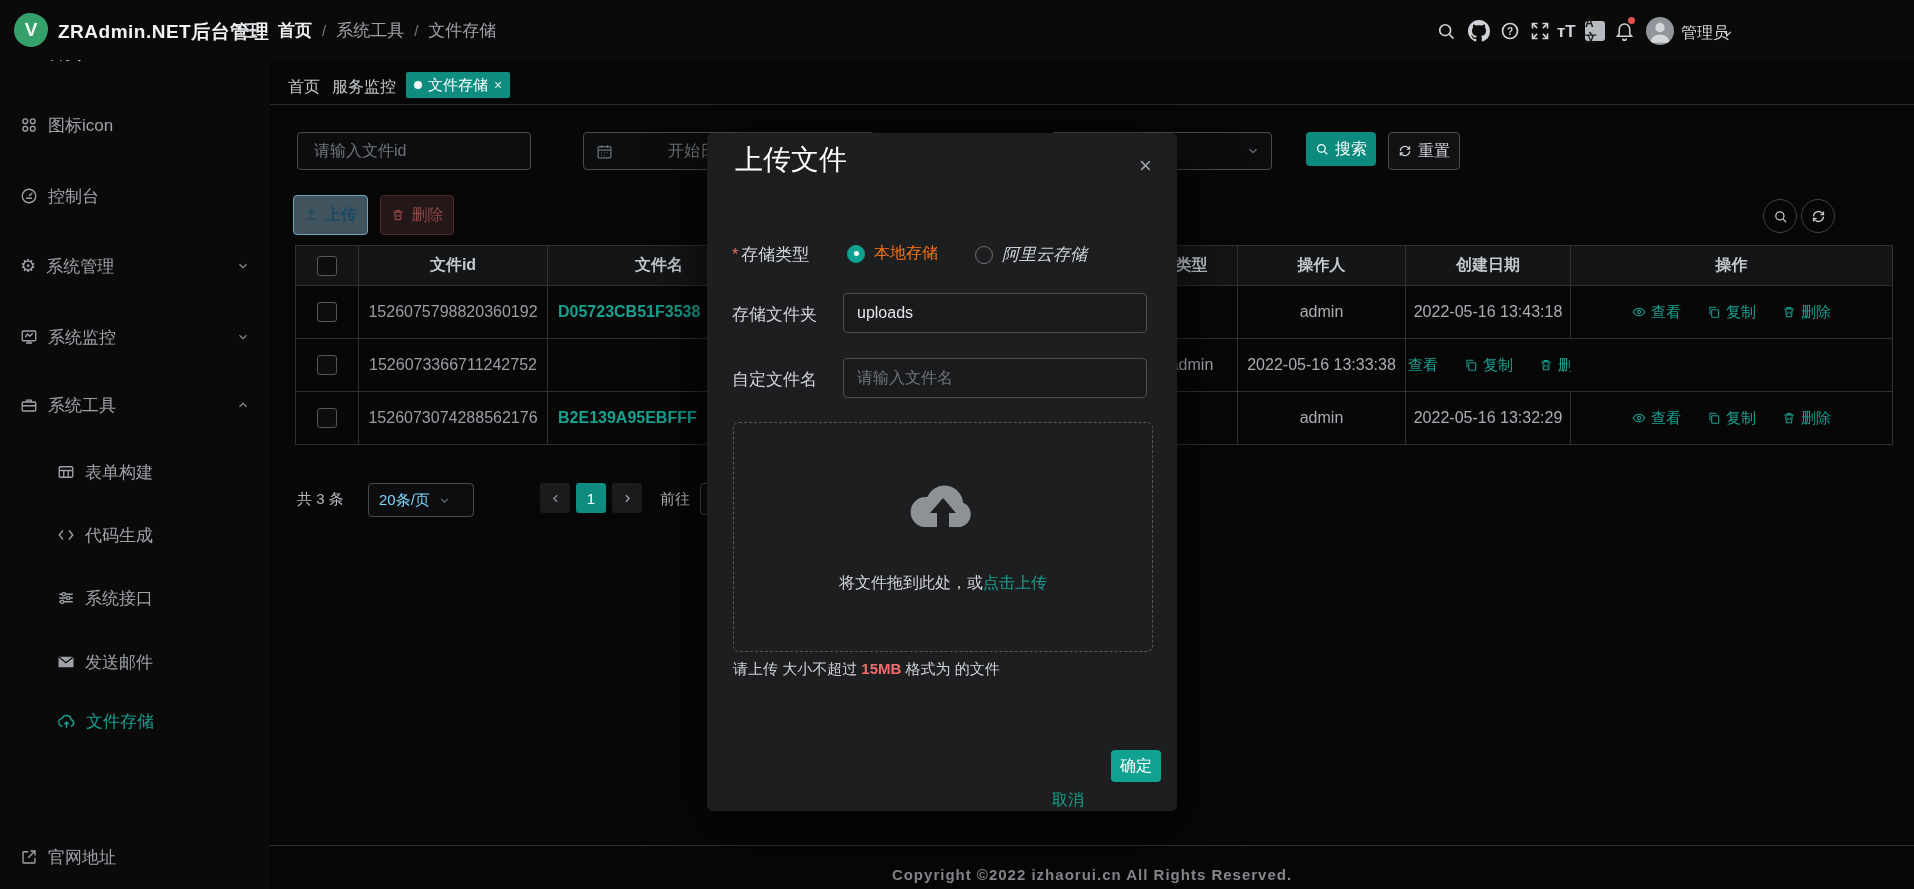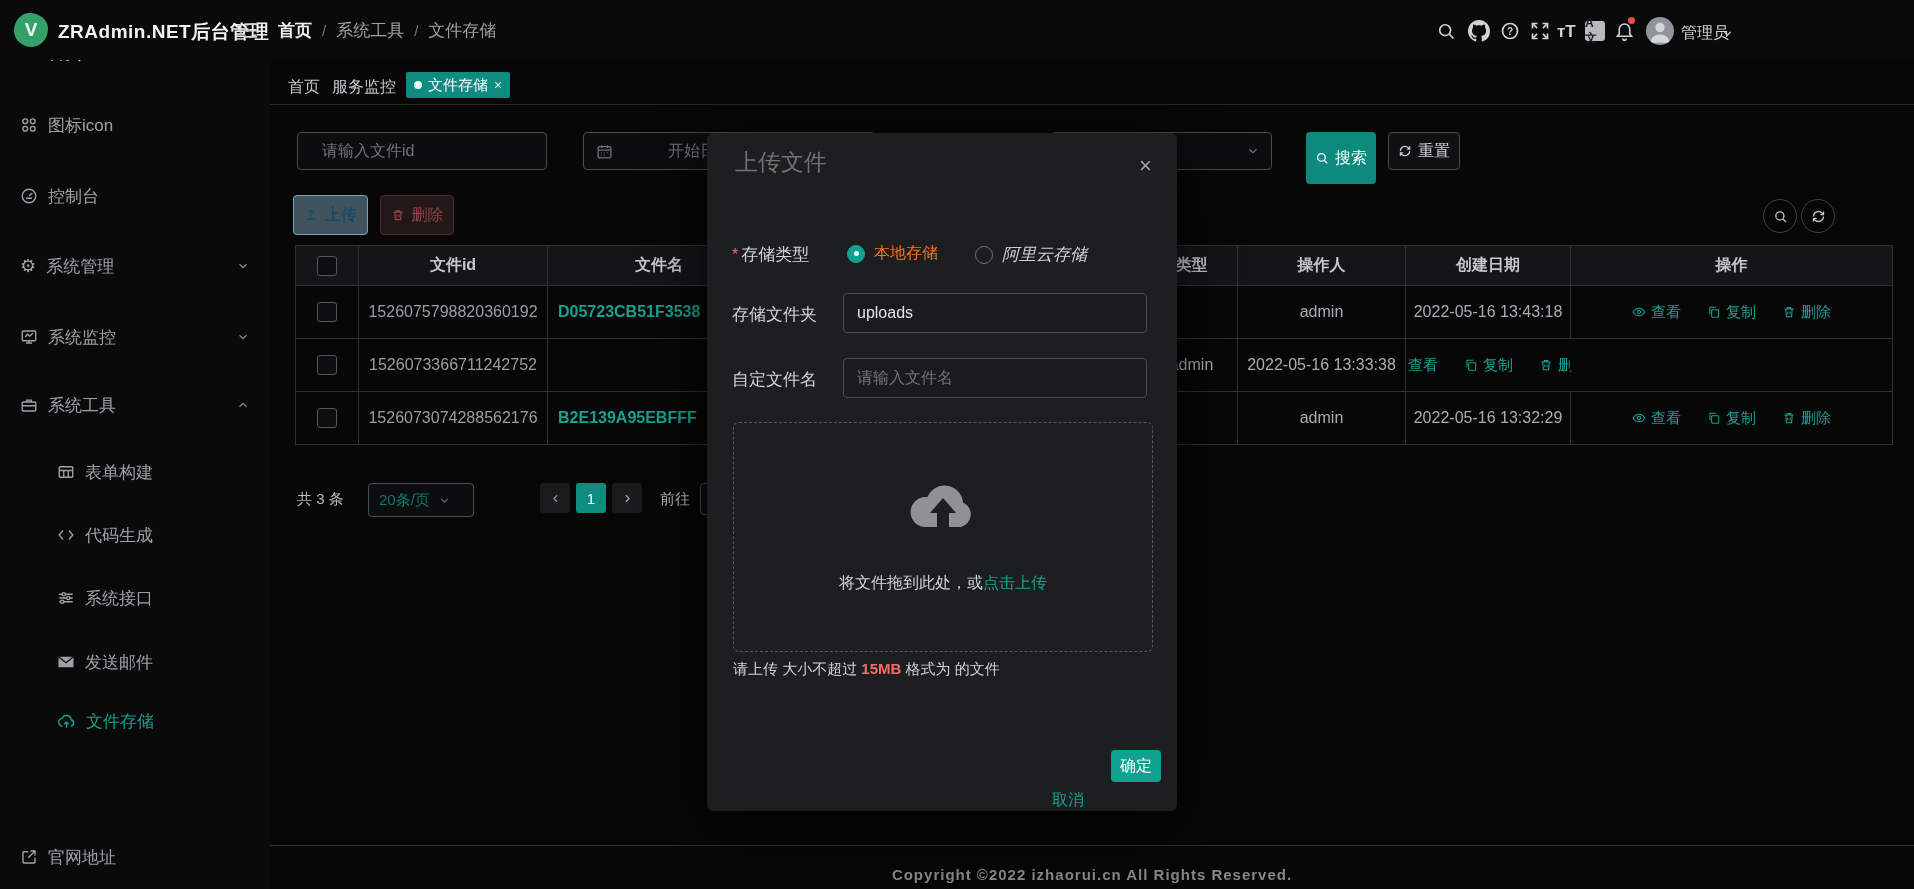--- a/index.html
+++ b/index.html
@@ -299,39 +299,39 @@
 <div id="tabsbar" class="abs">
   <span class="tab-plain" style="left:18px;">首页</span>
   <span class="tab-plain" style="left:62px;">服务监控</span>
   <span class="tab-active">
     <span class="tab-dot"></span>
     <span>文件存储</span>
     <span class="tab-x">×</span>
   </span>
 </div>
 
-<input class="inp abs" style="left: 297px; top: 132px; width: 200px; height: 36px; padding: 0px 24px;" placeholder="请输入文件id">
+<input class="inp abs" style="left: 297px; top: 132px; width: 200px; height: 36px; padding: 0px 16px;" placeholder="请输入文件id">
 <div class="inp abs flex" style="left:583px;top:132px;width:290px;height:36px;">
   <span style="margin-left:12px;color:#6f7377;">
     <svg class="ic" width="17" height="17" viewBox="0 0 24 24" fill="none" stroke="currentColor" stroke-width="1.8">
         <rect x="3" y="5" width="18" height="16" rx="2"></rect>
         <path d="M8 3v4M16 3v4M3 10h18"></path>
         <path d="M7.5 14h1M11.5 14h1M15.5 14h1M7.5 17.5h1M11.5 17.5h1"></path>
       </svg>
   </span>
   <span style="margin-left:55px;color:#6f7377;font-size:16px;">开始日期</span>
 </div>
 <div class="ghost-sel abs" style="left:1051px;top:132px;width:219px;height:36px;">
   <span class="abs" style="right:11px;top:11px;color:#6f7377;">
     <svg class="ic" width="14" height="14" viewBox="0 0 24 24" fill="none" stroke="currentColor" stroke-width="2">
         <polyline points="6,9 12,15 18,9"></polyline>
       </svg>
   </span>
 </div>
-<button class="btn-teal abs" style="left:1306px;top:132px;width:70px;height:52px;">
+<button class="btn-teal abs" style="left:1306px;top:132px;width:70px;height:34px;">
   <svg class="ic" width="14" height="14" viewBox="0 0 24 24" fill="none" stroke="#fff" stroke-width="2.2">
       <circle cx="11" cy="11" r="6.5"></circle>
       <path d="M16 16l5 5"></path>
     </svg>
   <span>搜索</span>
 </button>
 <button class="btn-ghost abs" style="left:1388px;top:132px;width:72px;height:38px;">
   <svg class="ic" width="14" height="14" viewBox="0 0 24 24" fill="none" stroke="currentColor" stroke-width="2">
       <path d="M4 12a8 8 0 0 1 13.6-5.6L20 9M20 4v5h-5"></path>
       <path d="M20 12a8 8 0 0 1-13.6 5.6L4 15M4 20v-5h5"></path>
@@ -480,21 +480,21 @@
             <path d="M10 11v5M14 11v5"></path>
           </svg>
           <span>删除</span>
         </span>
     </div>
   </div>
 </div>
 
 <span class="pg-txt abs" style="left:297px;top:490px;">共 3 条</span>
 <div class="ghost-sel abs flex" style="left:368px;top:483px;width:104px;height:32px;">
-  <span style="margin-left:10px;font-size:15px;color:#0f766e;">20条/页</span>
+  <span style="margin-left:10px;font-size:15px;color:#7dd3fc;">20条/页</span>
   <span style="margin-left:8px;color:#6f7377;">
     <svg class="ic" width="13" height="13" viewBox="0 0 24 24" fill="none" stroke="currentColor" stroke-width="2">
         <polyline points="6,9 12,15 18,9"></polyline>
       </svg>
   </span>
 </div>
 <div class="pg-box pg-dark abs" style="left:540px;top:483px;">
   <svg class="ic" width="13" height="13" viewBox="0 0 24 24" fill="none" stroke="currentColor" stroke-width="2.4">
       <polyline points="15,6 9,12 15,18"></polyline>
     </svg>
@@ -513,21 +513,21 @@
 <div id="artifact" class="abs">
   <i style="background:#7cb342;width:14px;"></i>
     <i style="background:#d4c34a;width:18px;"></i>
   <i style="background:#4a90d4;width:10px;"></i>
     <i style="background:#7cb342;width:16px;"></i>
   <i style="background:#3a5a8c;width:19px;"></i>
     <i style="background:#d4c34a;width:12px;"></i>
 </div>
 
 <div id="modal" class="abs">
-  <div class="abs" style="left:28px;top:14px;font-size:23px;color:#737373;">上传文件</div>
+  <div class="abs" style="left:28px;top:8px;font-size:28px;color:#ffffff;">上传文件</div>
   <div class="abs" style="left:432px;top:22px;font-size:22px;color:#9fa3a7;cursor:pointer;line-height:1;">×</div>
 
   <div class="abs flex" style="left:25px;top:110px;">
     <span class="req">*</span>
     <span class="m-label">存储类型</span>
   </div>
   <div class="abs flex" style="left:140px;top:110px;">
     <span class="radio-outer radio-on">
         <span class="radio-dot"></span>
       </span>

